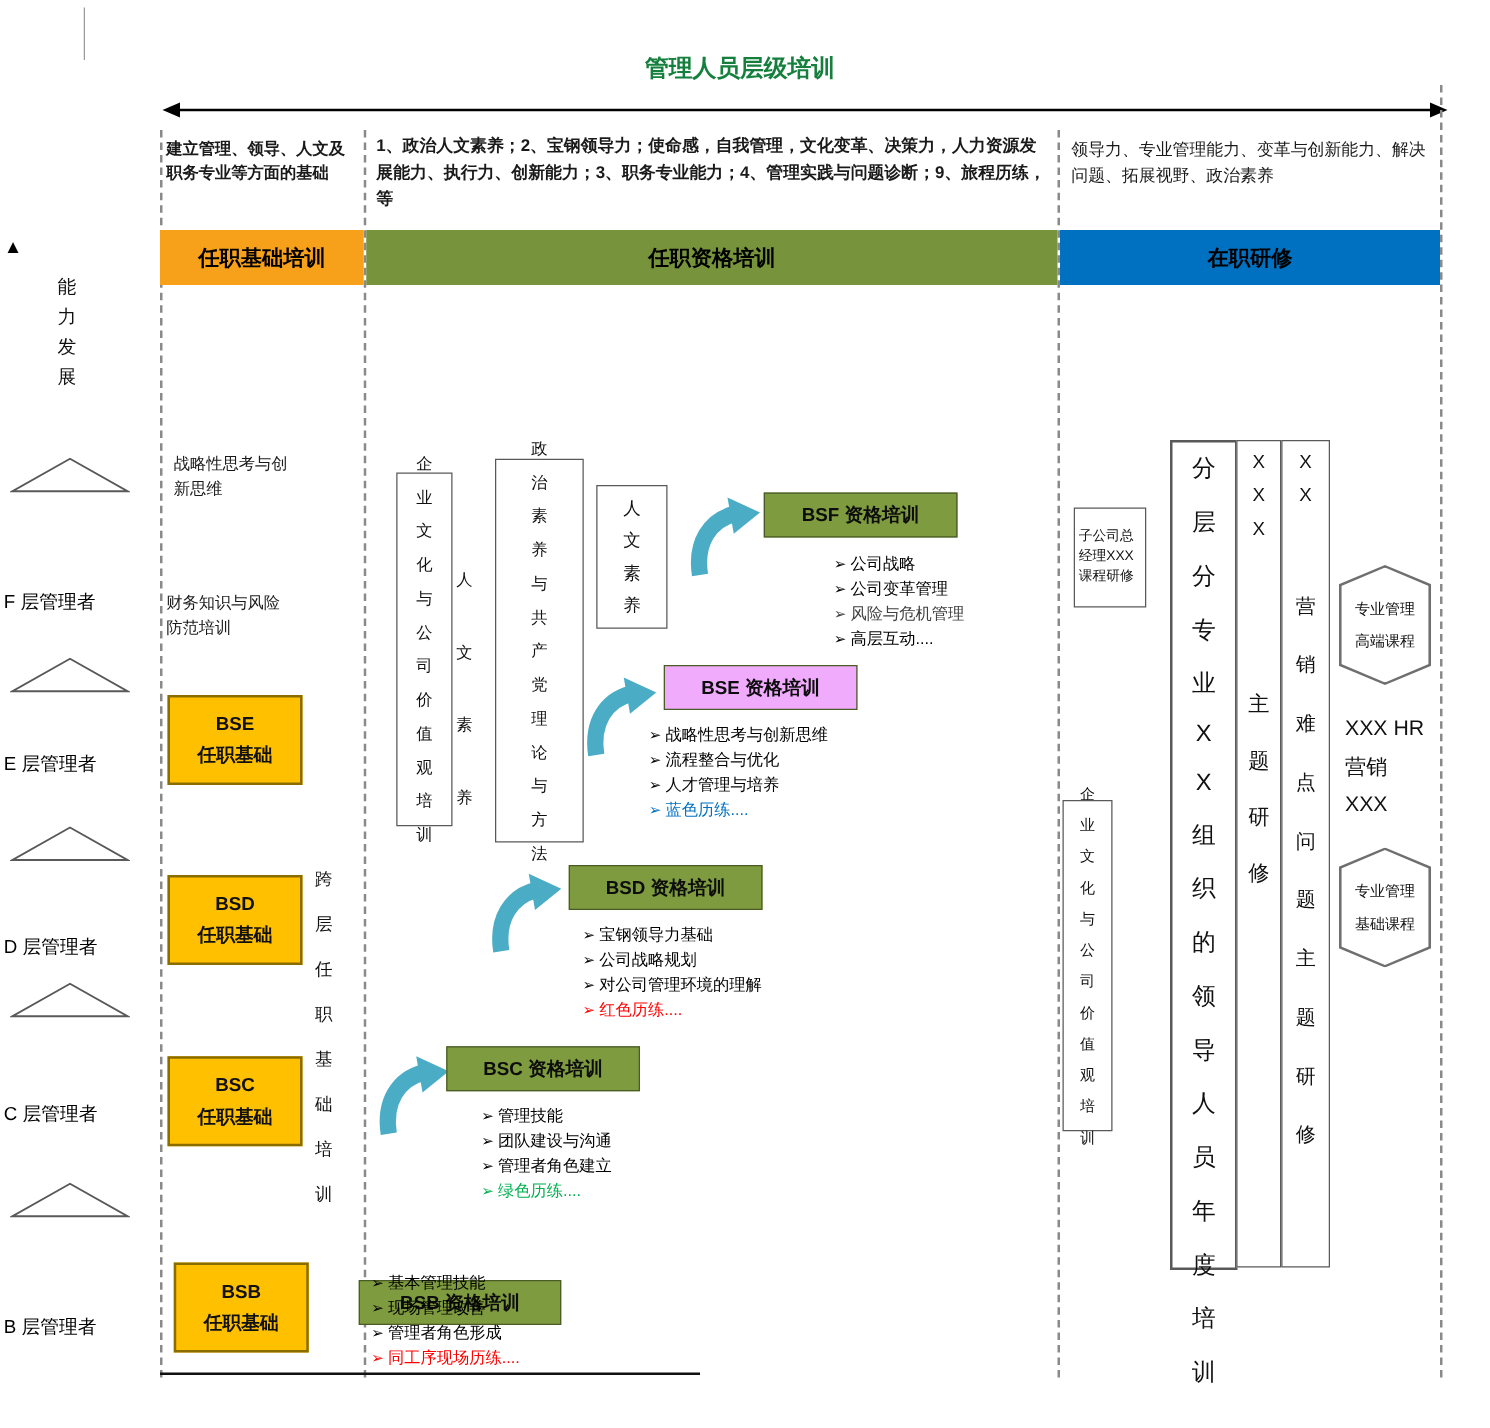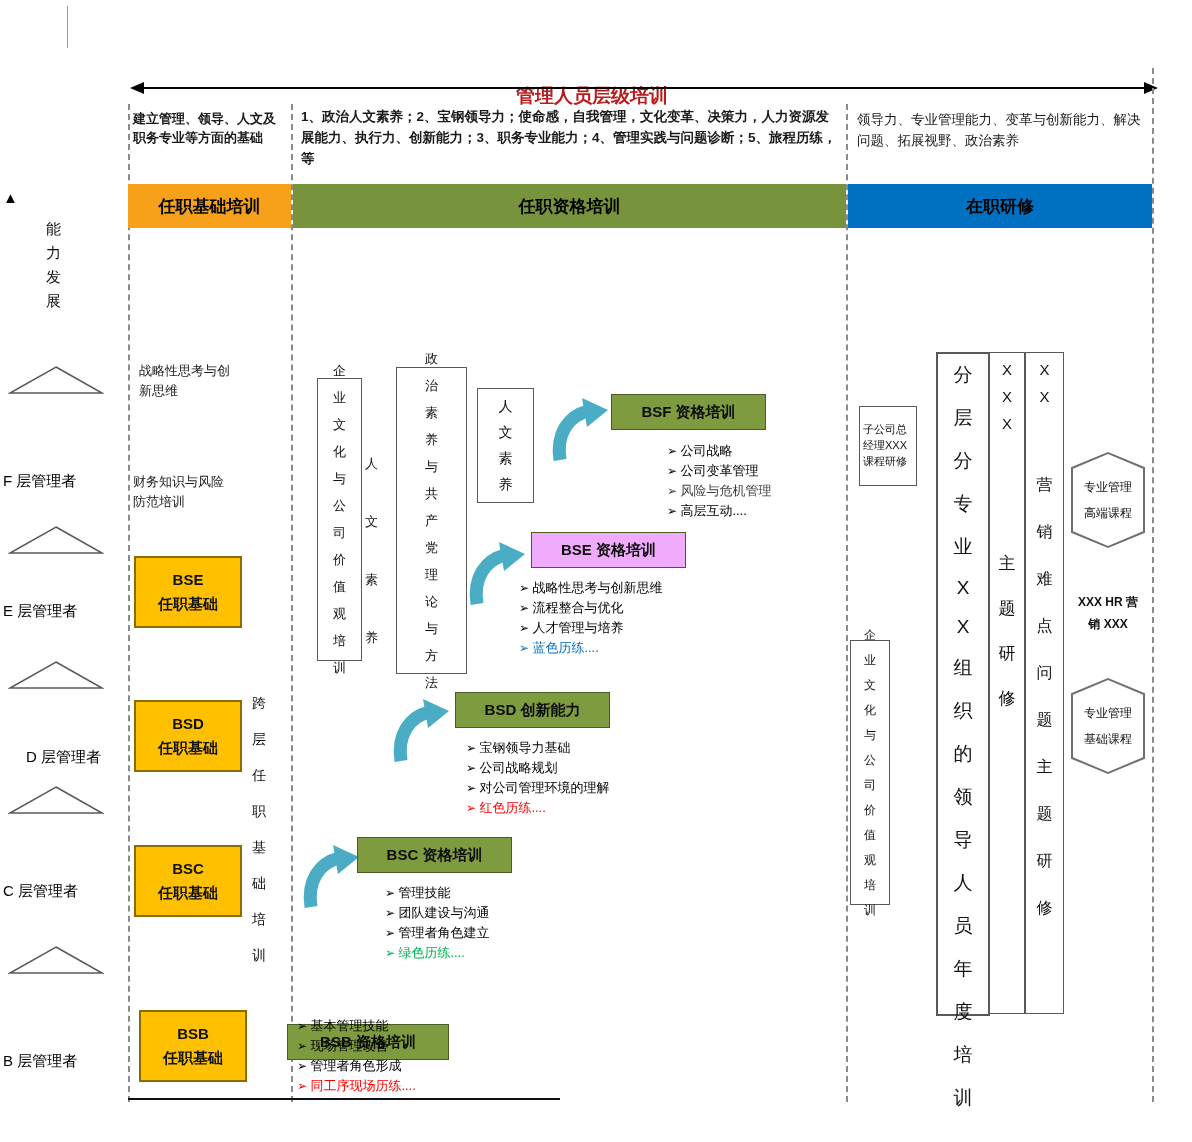--- a/index.html
+++ b/index.html
@@ -1,19 +1,19 @@
 <!DOCTYPE html>
 <html><head>
 <meta charset="utf-8">
 <style>
   html,body{margin:0;padding:0;background:#fff;}
   .canvas{position:relative;width:1192px;height:1142px;background:#fff;overflow:hidden;
           font-family:"Liberation Sans","DejaVu Sans",sans-serif;color:#111;}
   .abs{position:absolute;}
-  .title{font-size:19px;font-weight:bold;text-align:center;color:#b91c1c;margin-top:41px;}
+  .title{font-size:19px;font-weight:bold;text-align:center;color:#15803d;}
   .dash{position:absolute;width:0;border-left:2px dashed #8a8a8a;}
   .desc{position:absolute;color:#1a1a1a;}
   .hdr{position:absolute;height:44px;display:flex;align-items:center;justify-content:center;
        font-weight:bold;font-size:17px;color:#000;}
   .vchars{display:flex;flex-direction:column;align-items:center;font-size:13px;color:#111;}
   .wbox{position:absolute;background:#fff;border:1px solid #595959;display:flex;
         align-items:center;justify-content:center;}
   .basic-box{position:absolute;width:104px;height:68px;border:2px solid #8a6d00;display:flex;
         flex-direction:column;align-items:center;justify-content:center;gap:7px;
         font-weight:bold;font-size:15px;color:#111;}
@@ -59,21 +59,21 @@
   <div class="ah ah-right" style="left:1144px;top:82px;"></div>
 
   <div class="dash" style="left:128px;top:104px;height:998px;"></div>
   <div class="dash" style="left:291px;top:104px;height:998px;"></div>
   <div class="dash" style="left:846px;top:104px;height:998px;"></div>
   <div class="dash" style="left:1152px;top:68px;height:1034px;"></div>
 
   <div class="abs" style="left:128px;top:1098px;width:432px;height:2px;background:#111;"></div>
 
   <div class="desc" style="left:133px;top:110px;width:150px;font-size:13px;font-weight:bold;line-height:1.45;">建立管理、领导、人文及职务专业等方面的基础</div>
-  <div class="desc" style="left:301px;top:107px;width:538px;font-size:13.5px;font-weight:bold;line-height:1.55;">1、政治人文素养；2、宝钢领导力；使命感，自我管理，文化变革、决策力，人力资源发展能力、执行力、创新能力；3、职务专业能力；4、管理实践与问题诊断；5、旅程历练，等</div>
+  <div class="desc" style="left:301px;top:107px;width:538px;font-size:13.5px;font-weight:bold;line-height:1.55;">1、政治人文素养；2、宝钢领导力；使命感，自我管理，文化变革、决策力，人力资源发展能力、执行力、创新能力；3、职务专业能力；4、管理实践与问题诊断；9、旅程历练，等</div>
   <div class="desc" style="left:857px;top:110px;width:288px;font-size:13.5px;line-height:1.55;">领导力、专业管理能力、变革与创新能力、解决问题、拓展视野、政治素养</div>
 
   <div class="hdr" style="left: 293px; width: 553px; top: 184px; background: rgb(119, 147, 60);">任职资格培训</div>
   <div class="hdr" style="left: 128px; width: 163px; top: 184px; background: rgb(247, 161, 26);">任职基础培训</div>
   <div class="hdr" style="left: 848px; width: 304px; top: 184px; background: rgb(0, 112, 192);">在职研修</div>
 
   <div class="abs" style="left:3px;top:189px;font-size:15px;color:#000;">▲</div>
   <div class="abs vchars" style="left:46px;top:220px;gap:5px;font-size:15px;">
       <span>能</span>
       <span>力</span>
@@ -92,21 +92,21 @@
     </svg>
   <svg class="abs" style="left:8px;top:785px;" width="96" height="30">
       <polygon points="48,2 94,28 2,28" fill="#fff" stroke="#595959" stroke-width="1.5"></polygon>
     </svg>
   <svg class="abs" style="left:8px;top:945px;" width="96" height="30">
       <polygon points="48,2 94,28 2,28" fill="#fff" stroke="#595959" stroke-width="1.5"></polygon>
     </svg>
 
   <div class="lvl" style="left:3px;top:472px;">F 层管理者</div>
   <div class="lvl" style="left:3px;top:602px;">E 层管理者</div>
-  <div class="lvl" style="left:3px;top:748px;margin-left:23px;">D 层管理者</div>
+  <div class="lvl" style="left:3px;top:748px;">D 层管理者</div>
   <div class="lvl" style="left:3px;top:882px;">C 层管理者</div>
   <div class="lvl" style="left:3px;top:1052px;">B 层管理者</div>
 
   <div class="note" style="left:139px;top:361px;width:92px;">战略性思考与创新思维</div>
   <div class="note" style="left:133px;top:472px;width:92px;">财务知识与风险防范培训</div>
 
   <div class="basic-box" style="left: 134px; top: 556px; background: rgb(255, 192, 0);">
     <span>BSE</span>
     <span>任职基础</span>
   </div>
@@ -204,21 +204,21 @@
   </div>
 
   <div class="prog-title" style="left: 531px; top: 532px; width: 153px; background: #f0abfc;">BSE 资格培训</div>
   <div class="bullets" style="left:519px;top:578px;">
     <div class="bullet" style="color: rgb(0, 0, 0);">战略性思考与创新思维</div>
     <div class="bullet" style="color: rgb(0, 0, 0);">流程整合与优化</div>
     <div class="bullet" style="color: rgb(0, 0, 0);">人才管理与培养</div>
     <div class="bullet" style="color: rgb(0, 112, 192);">蓝色历练....</div>
   </div>
 
-  <div class="prog-title" style="left: 455px; top: 692px; width: 153px; background: rgb(126, 155, 63);">BSD 创新能力</div>
+  <div class="prog-title" style="left: 455px; top: 692px; width: 153px; background: rgb(126, 155, 63);">BSD 资格培训</div>
   <div class="bullets" style="left:466px;top:738px;">
     <div class="bullet" style="color: rgb(0, 0, 0);">宝钢领导力基础</div>
     <div class="bullet" style="color: rgb(0, 0, 0);">公司战略规划</div>
     <div class="bullet" style="color: rgb(0, 0, 0);">对公司管理环境的理解</div>
     <div class="bullet" style="color: rgb(255, 0, 0);">红色历练....</div>
   </div>
 
   <div class="prog-title" style="left: 357px; top: 837px; width: 153px; background: rgb(126, 155, 63);">BSC 资格培训</div>
   <div class="bullets" style="left:385px;top:883px;">
     <div class="bullet" style="color: rgb(0, 0, 0);">管理技能</div>
@@ -315,21 +315,21 @@
         </div>
     </div>
   </div>
 
   <div class="hex" style="left:1071px;top:452px;width:74px;height:96px;">
     <div class="hex-bg"></div>
     <div class="hex-fg"></div>
     <div class="hex-label">专业管理高端课程</div>
   </div>
 
-  <div class="abs" style="left:1076px;top:566px;width:64px;height:96px;display:flex;align-items:center;justify-content:center;text-align:center;font-size:12px;line-height:1.8;font-weight:bold;">XXX HR 营销 XXX</div>
+  <div class="abs" style="left:1076px;top:566px;width:64px;height:96px;display:flex;align-items:center;justify-content:center;text-align:left;font-size:17px;line-height:1.8;">XXX HR 营销 XXX</div>
 
   <div class="hex" style="left:1071px;top:678px;width:74px;height:96px;">
     <div class="hex-bg"></div>
     <div class="hex-fg"></div>
     <div class="hex-label">专业管理基础课程</div>
   </div>
 
 </div>
 
 </body></html>

